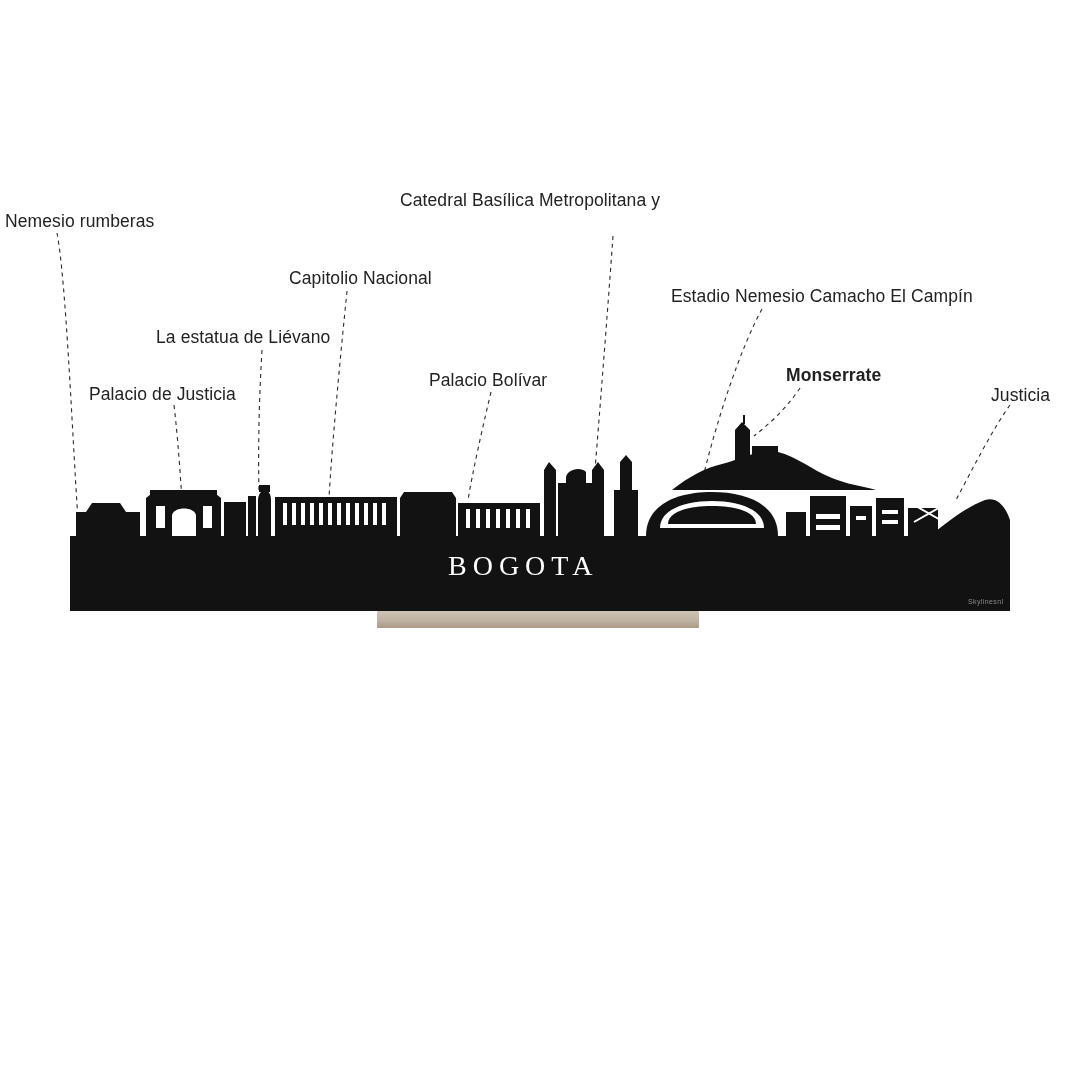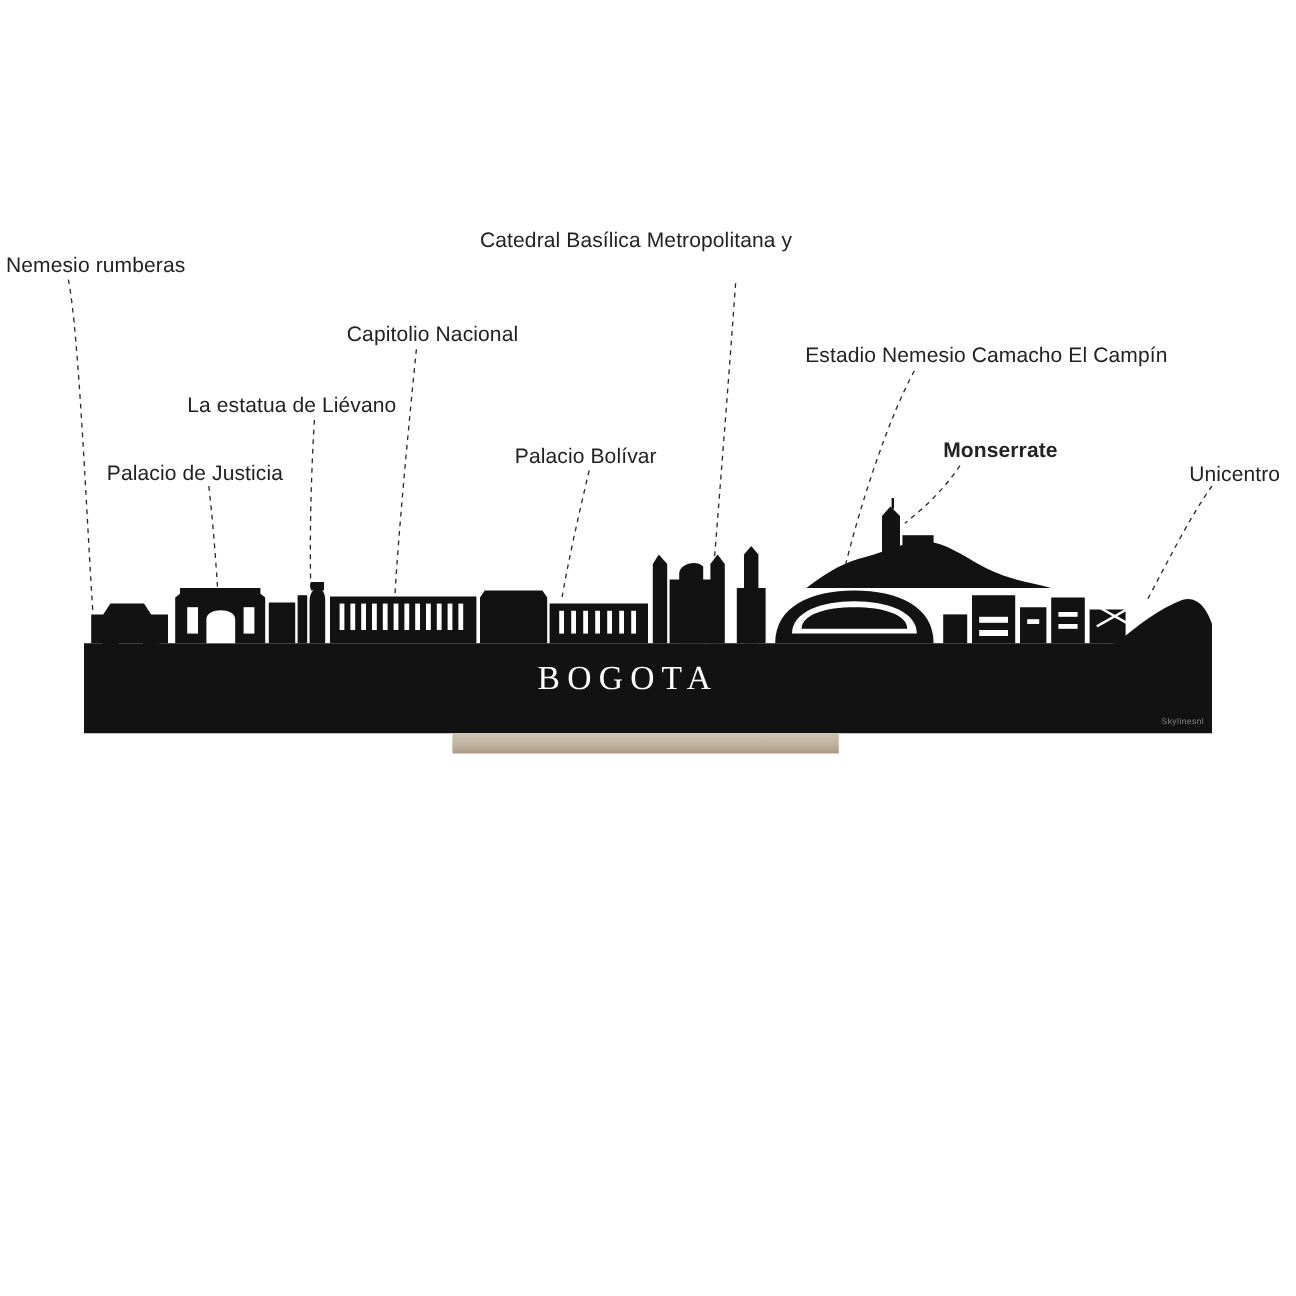--- a/index.html
+++ b/index.html
@@ -73,21 +73,21 @@
   <div class="label" style="left:266px; top:267px;margin-left:23px;">Capitolio Nacional</div>
 
   <div class="label" style="left:429px; top:369px;">Palacio Bolívar</div>
 
   <div class="label center" style="left:400px; top:189px; width:430px;">Catedral Basílica Metropolitana y</div>
 
   <div class="label" style="left:671px; top:285px;text-align:right;">Estadio Nemesio Camacho El Campín</div>
 
   <div class="label" style="left:786px; top:364px;font-weight:bold;">Monserrate</div>
 
-  <div class="label" style="left:991px; top:384px;">Unicentro</div>
+  <div class="label" style="left:991px; top:384px;">Justicia</div>
 
   <svg class="overlay" viewBox="0 0 1080 1080">
 
     <g>
       <path class="leader" d="M57,233 C66,280 72,430 78,520"></path>
       <path class="leader" d="M174,405 C178,440 180,470 182,500"></path>
       <path class="leader" d="M262,350 C259,400 258,450 259,492"></path>
       <path class="leader" d="M347,291 C340,360 332,445 329,498"></path>
       <path class="leader" d="M491,392 C482,430 473,470 468,500"></path>
       <path class="leader" d="M613,236 C607,320 599,420 595,470"></path>

